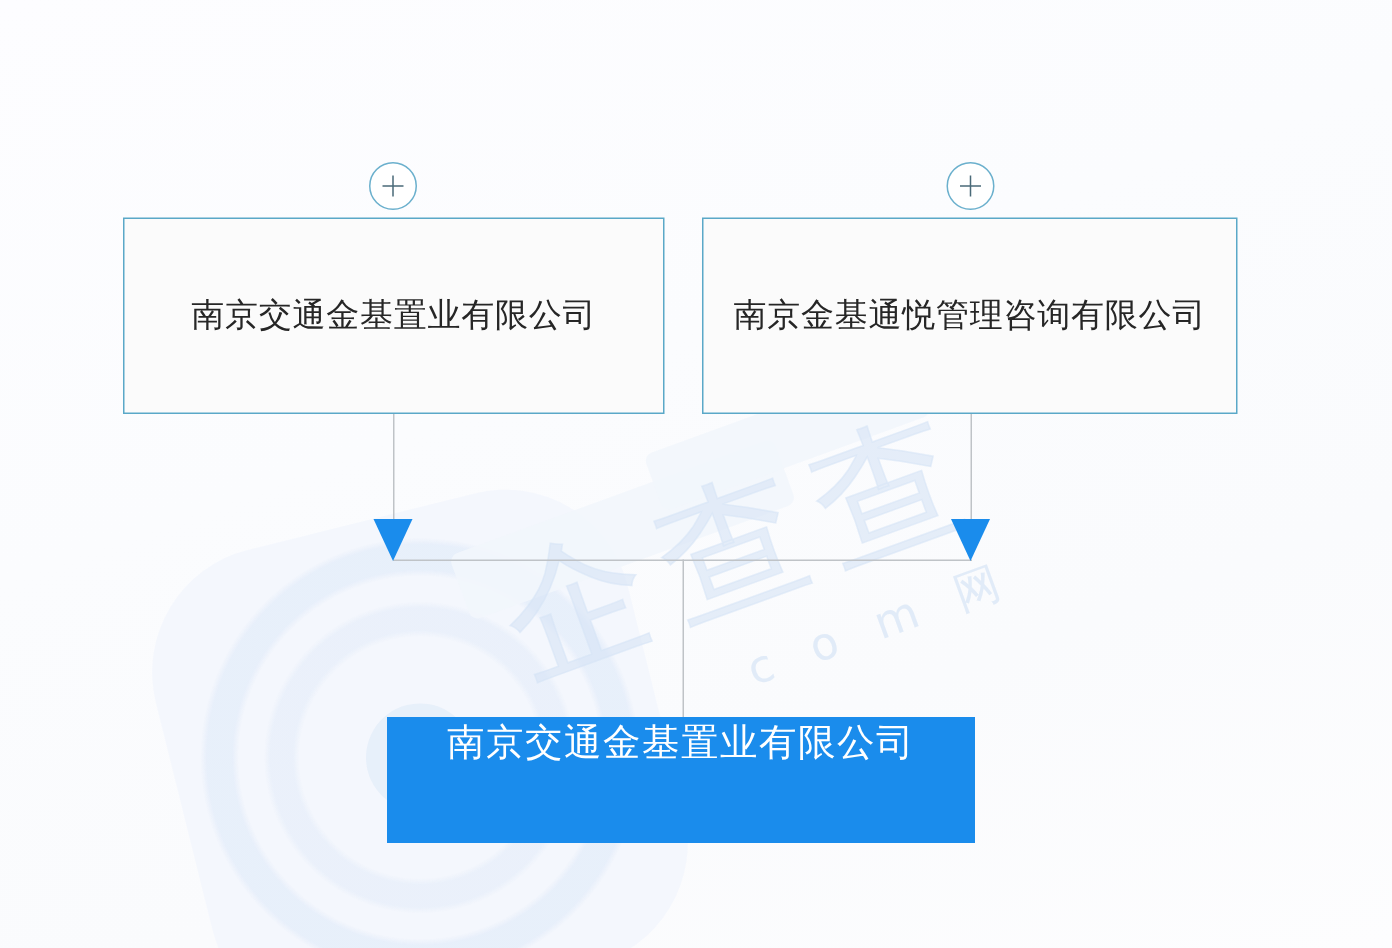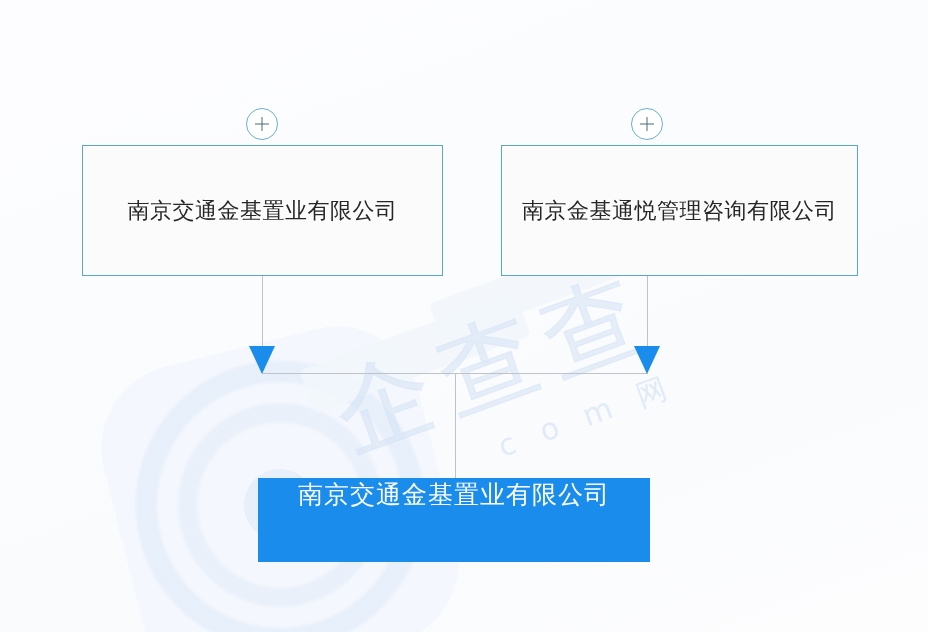--- a/index.html
+++ b/index.html
@@ -202,21 +202,21 @@
   <div class="arrow-down" style="left:249px; top:346px;"></div>
   <div class="arrow-down" style="left:634px; top:346px;"></div>
 
   <div class="expand-btn" style="left:246px; top:108px;"></div>
   <div class="expand-btn" style="left:631px; top:108px;"></div>
 
   <div class="node-box" style="left:82px; top:145px; width:361px; height:131px;">
     <span class="node-label">南京交通金基置业有限公司</span>
   </div>
 
-  <div class="node-box" style="left:468px; top:145px; width:357px; height:131px;margin-left:33px;">
+  <div class="node-box" style="left:468px; top:145px; width:357px; height:131px;">
     <span class="node-label">南京金基通悦管理咨询有限公司</span>
   </div>
 
   <div class="node-root" style="left:258px; top:478px; width:392px; height:84px;">
     <span class="node-label">南京交通金基置业有限公司</span>
   </div>
 
 </div>
 
 </body></html>

